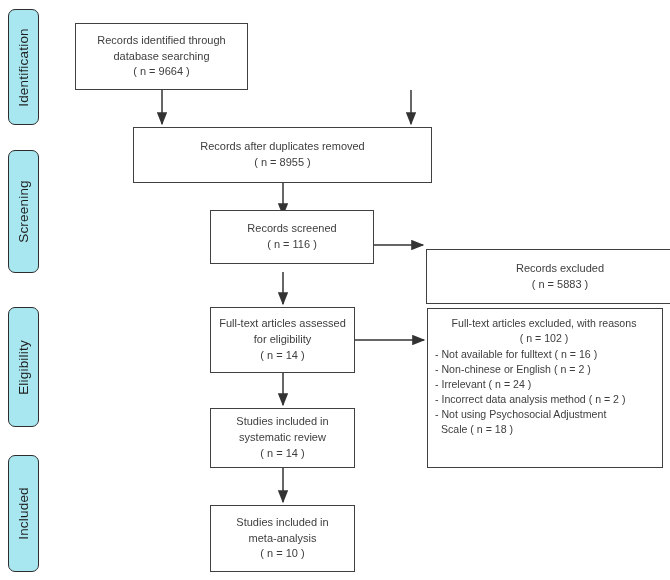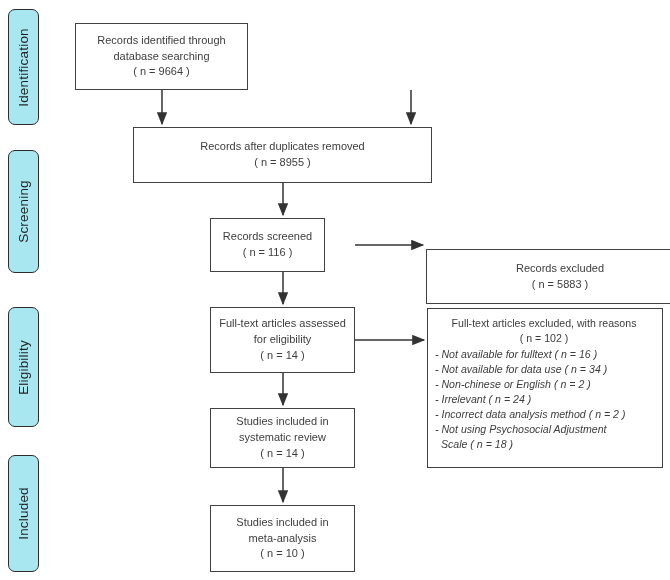--- a/index.html
+++ b/index.html
@@ -64,21 +64,20 @@
     font-size: 10.6px;
     line-height: 1.42;
   }
   .reasons-title {
     text-align: center;
     white-space: pre-line;
     margin-bottom: 1px;
   }
   .reason {
     white-space: pre-wrap;
-    font-style: italic;
   }
 </style>
 </head>
 <body>
 
 <div class="canvas">
 
   <svg class="arrows" viewBox="0 0 670 580" xmlns="http://www.w3.org/2000/svg">
     <defs>
       <marker id="ah" viewBox="0 0 10 8" refX="9" refY="4" markerWidth="9" markerHeight="7" orient="auto">
@@ -111,35 +110,34 @@
   </div>
 
   <div class="box" style="left:75px; top:23px; width:173px; height:67px;">Records identified through
 database searching
 ( n = 9664 )</div>
 
 
   <div class="box" style="left:133px; top:127px; width:299px; height:56px;">Records after duplicates removed
 ( n = 8955 )</div>
 
-  <div class="box" style="left:210px; top:218px; width:115px; height:54px;">Records screened
+  <div class="box" style="left:210px; top:210px; width:164px; height:54px;">Records screened
 ( n = 116 )</div>
 
   <div class="box" style="left:426px; top:217px; width:268px; height:55px;margin-top:32px;">Records excluded
 ( n = 5883 )</div>
 
   <div class="box" style="left:210px; top:307px; width:145px; height:66px;">Full-text articles assessed
 for eligibility
 ( n = 14 )</div>
 
   <div class="box reasons" style="left:427px; top:308px; width:236px; height:160px;padding-left:7px;">
     <div class="reasons-title">Full-text articles excluded, with reasons
 ( n = 102 )</div>
     <div class="reason">- Not available for fulltext ( n = 16 )</div>
-    <div class="reason">- Not available for data use ( n = 34 )</div>
     <div class="reason">- Non-chinese or English ( n = 2 )</div>
     <div class="reason">- Irrelevant ( n = 24 )</div>
     <div class="reason">- Incorrect data analysis method ( n = 2 )</div>
     <div class="reason">- Not using Psychosocial Adjustment
   Scale ( n = 18 )</div>
   </div>
 
   <div class="box" style="left:210px; top:408px; width:145px; height:60px;">Studies included in
 systematic review
 ( n = 14 )</div>

